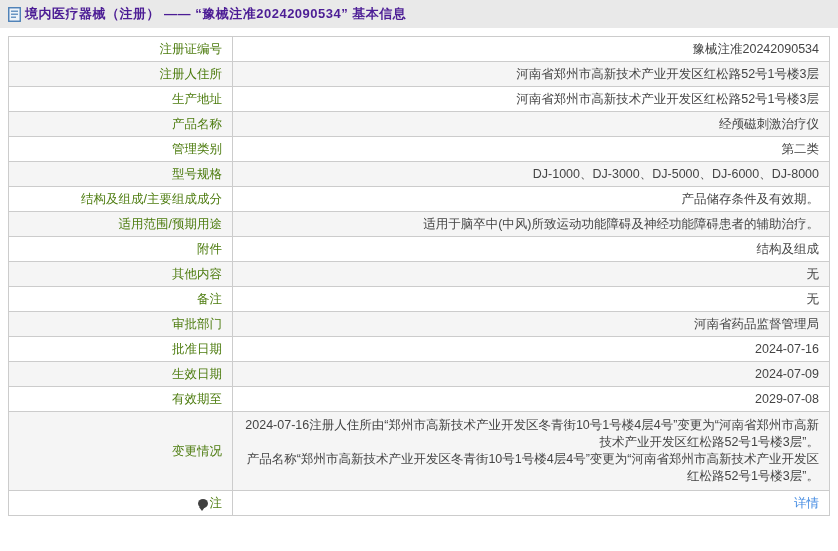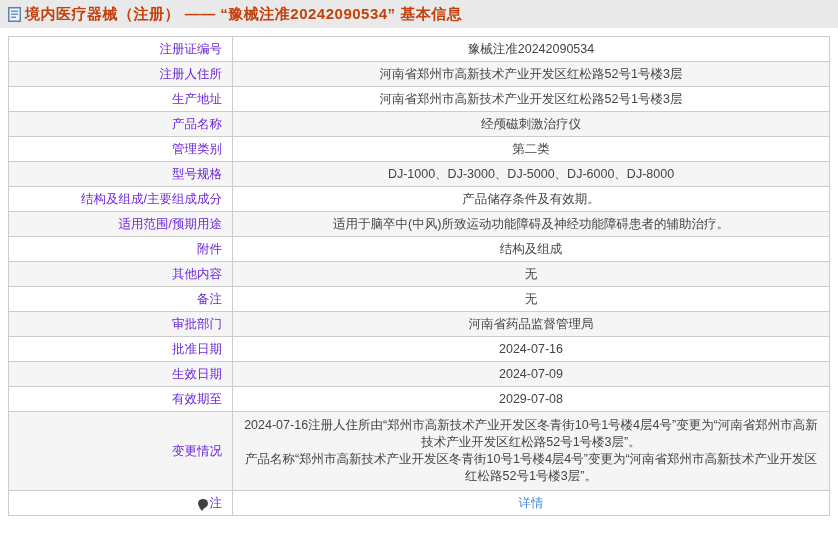--- a/index.html
+++ b/index.html
@@ -24,23 +24,23 @@
     box-sizing: border-box;
     padding-left: 8px;
   }
   .doc-icon {
     width: 13px;
     height: 15px;
     margin-right: 4px;
     flex: 0 0 auto;
   }
   .page-title {
-    font-size: 15px;
+    font-size: 13px;
     font-weight: bold;
-    color: #c2410c;
+    color: #4c1d95;
     letter-spacing: 0.5px;
     white-space: nowrap;
   }
   
   .info-table {
     width: calc(100% - 16px);
     margin: 8px;
     border-collapse: collapse;
     table-layout: fixed;
     font-size: 12.5px;
@@ -50,25 +50,25 @@
     border: 1px solid #cccccc;
     height: 22px;
     padding: 1px 10px;
     vertical-align: middle;
     box-sizing: content-box;
   }
   .info-table tr:nth-child(even) { background: #f5f5f5; }
   .info-table tr:nth-child(odd)  { background: #ffffff; }
   .label-cell {
     text-align: right;
-    color: #6d28d9;
+    color: #4d7c0f;
     white-space: nowrap;
   }
   .value-cell {
-    text-align: center;
+    text-align: right;
     color: #444444;
     line-height: 1.45;
   }
   .value-cell .change-line { line-height: 17px; }
   .row-change .label-cell, .row-change .value-cell { padding-top: 5px; padding-bottom: 5px; }
   a.details-link {
     color: #418ae2;
     text-decoration: none;
     cursor: pointer;
   }

